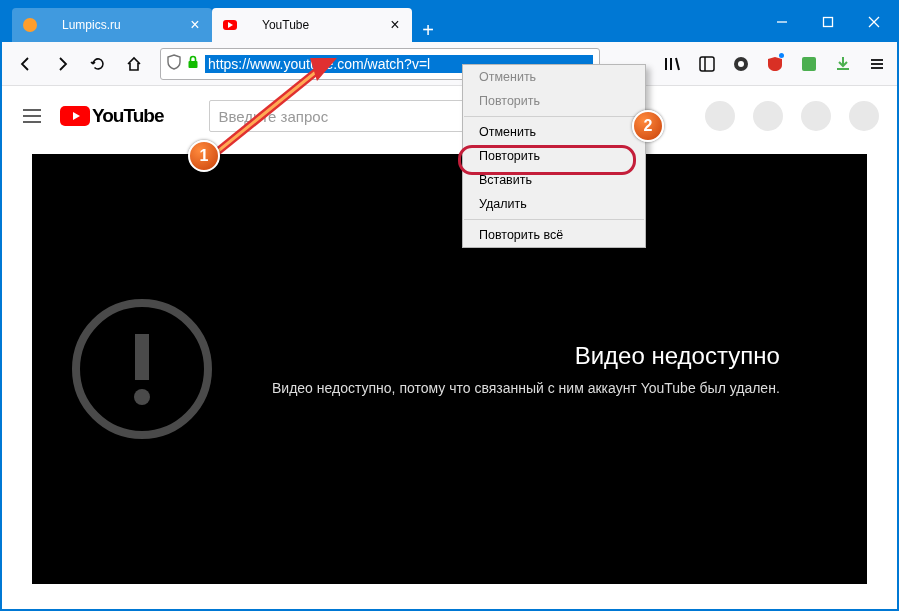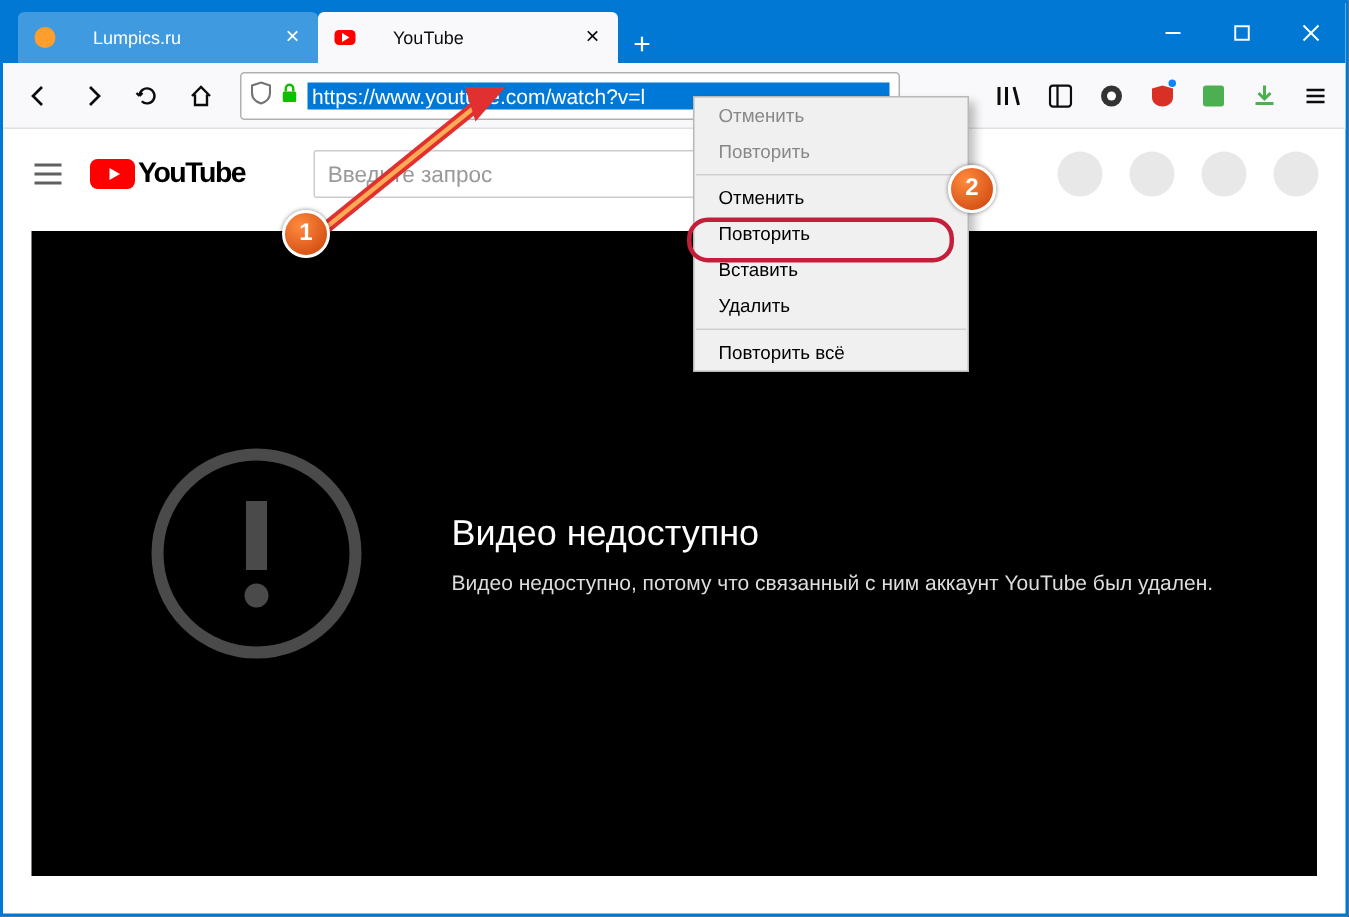--- a/index.html
+++ b/index.html
@@ -30,21 +30,21 @@
     .yt-header { height: 56px; display: flex; align-items: center; padding: 0 16px; gap: 16px; border-bottom: 0; }
     .yt-menu { width: 24px; height: 24px; cursor: pointer; }
     .yt-logo { display: flex; align-items: center; gap: 2px; cursor: pointer; }
     .yt-logo-play { width: 30px; height: 20px; background: #ff0000; border-radius: 5px; display: flex; align-items: center; justify-content: center; }
     .yt-logo-play::after { content: ''; border-left: 7px solid #fff; border-top: 4px solid transparent; border-bottom: 4px solid transparent; margin-left: 2px; }
     .yt-logo-text { font-size: 19px; font-weight: bold; letter-spacing: -1px; font-family: Arial; }
     .yt-search { width: 320px; height: 32px; border: 1px solid #ccc; border-radius: 2px; padding: 0 8px; color: #999; font-size: 15px; display: flex; align-items: center; margin-left: 30px; }
     .yt-avatars { margin-left: auto; display: flex; gap: 18px; }
     .yt-avatar { width: 30px; height: 30px; border-radius: 50%; background: #e8e8e8; }
     
-    .video-area { margin: 10px 17px; height: 430px; background: #000; display: flex; align-items: center; padding-left: 80px; }
+    .video-area { margin: 10px 28px; height: 430px; background: #000; display: flex; align-items: center; padding-left: 40px; text-align: right; }
     .err-icon { width: 140px; height: 140px; border: 8px solid #4a4a4a; border-radius: 50%; display: flex; align-items: center; justify-content: center; }
     .err-text { color: #fff; margin-left: 60px; }
     .err-title { font-size: 24px; font-weight: normal; margin-bottom: 10px; }
     .err-sub { font-size: 14px; color: #ddd; }
     
     .context-menu { position: absolute; top: 62px; left: 460px; width: 184px; background: #f0f0f0; border: 1px solid #b8b8b8; box-shadow: 4px 4px 6px rgba(0,0,0,0.25); z-index: 100; font-size: 12.5px; }
     .ctx-item { padding: 5px 16px; cursor: pointer; }
     .ctx-item.disabled { color: #888; }
     .ctx-sep { height: 1px; background: #d0d0d0; margin: 3px 1px; }
     .ctx-highlight { border: 3px solid #c41e3a; border-radius: 14px; position: absolute; top: 80px; left: -5px; width: 178px; height: 30px; pointer-events: none; }

